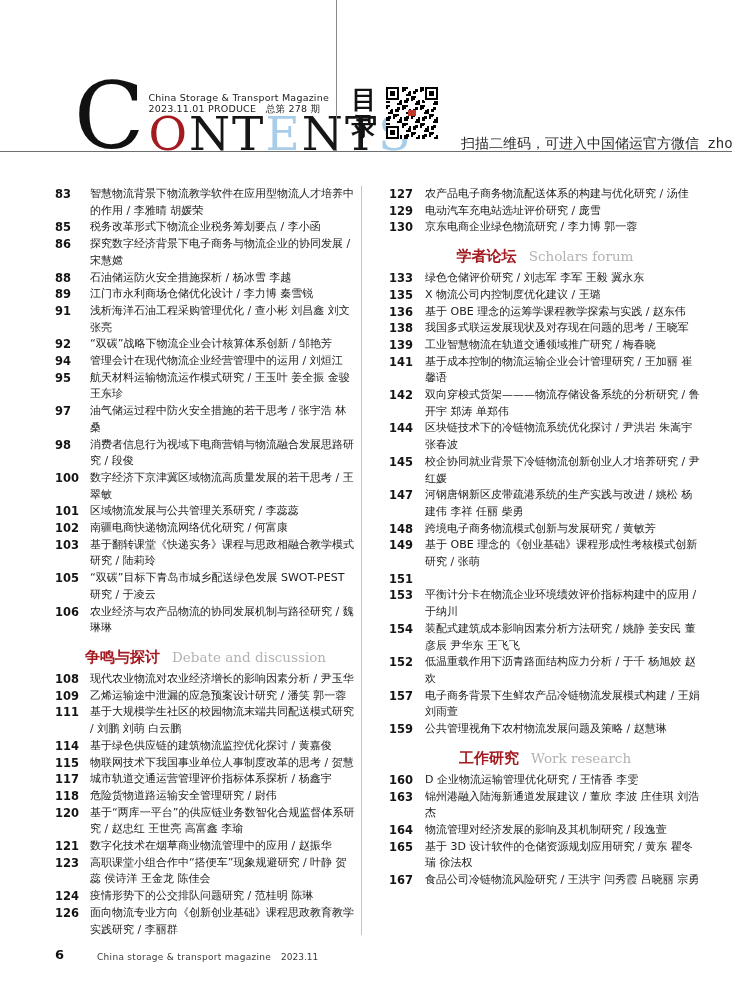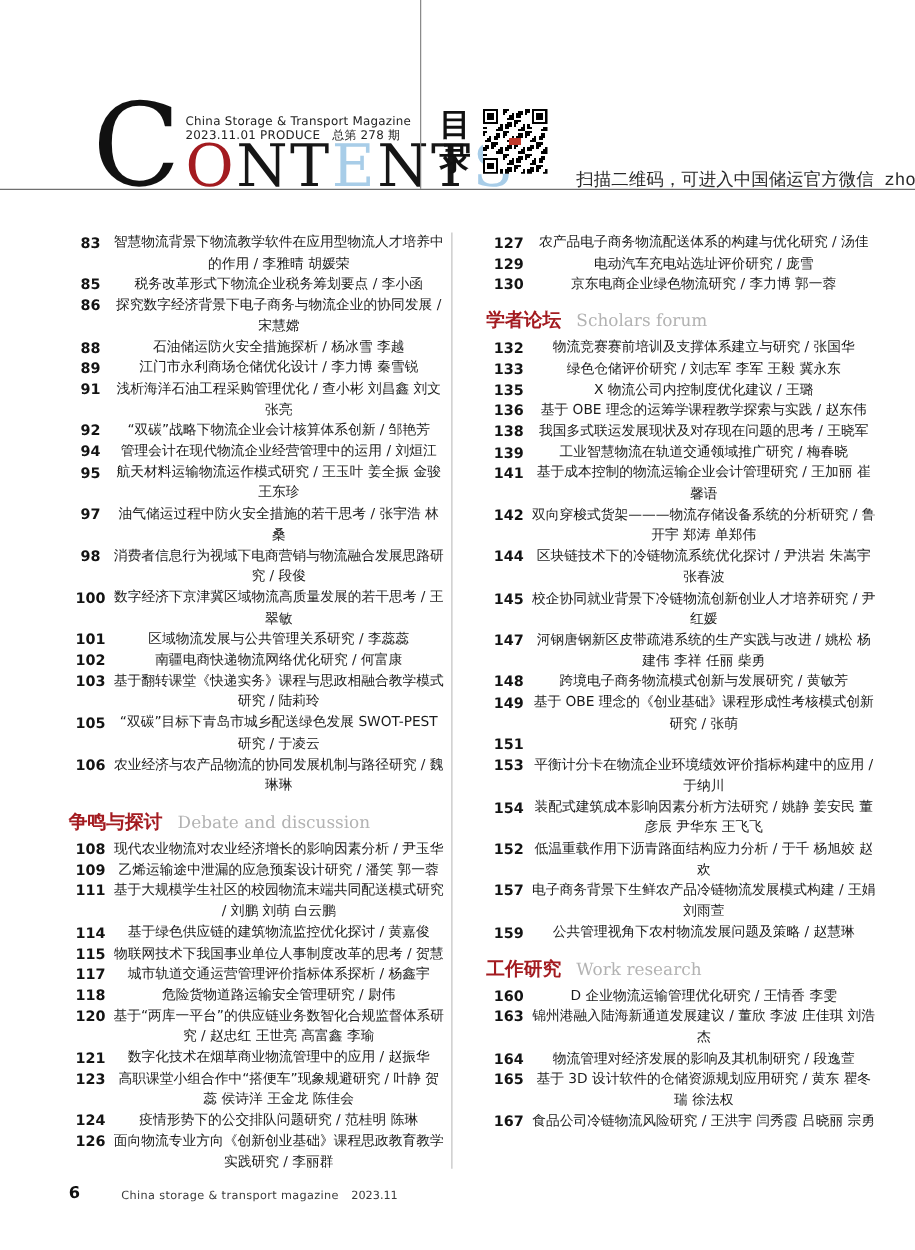--- a/index.html
+++ b/index.html
@@ -21,26 +21,26 @@
              font-weight:700;font-size:25px;line-height:27px;color:#111;}
   .qr{position:absolute;left:386px;top:87px;width:52px;height:52px;}
   .qr-caption{position:absolute;left:461px;top:135px;font-size:14px;color:#2a2a2a;white-space:nowrap;font-family:Liberation Mono, monospace;}
 
   
   .col-divider{position:absolute;left:361px;top:186px;width:1px;height:749px;background:#c4c4c4;}
   .col{position:absolute;top:186px;}
   .col-left{left:55px;width:301px;}
   .col-right{left:389px;width:312px;}
 
-  .entry{display:grid;grid-template-columns:35px 1fr;text-align:center;}
+  .entry{display:grid;grid-template-columns:35px 1fr;}
   .col-right .entry{grid-template-columns:36px 1fr;}
   .entry .num{font-weight:700;font-size:11.5px;line-height:16.7px;color:#141414;}
   .entry .txt{font-size:11px;line-height:16.7px;color:#1c1c1c;}
 
-  .section{margin:10px 0 4px 0;white-space:nowrap;}
+  .section{margin:10px 0 4px 0;white-space:nowrap;text-align:center;}
   .section .cn{font-size:15px;font-weight:700;color:#a31b20;}
   .section .en{font-family:"DejaVu Serif","Liberation Serif",serif;font-size:13.5px;color:#b2b2b2;margin-left:7px;}
 
   
   .footer{position:absolute;left:0;top:944px;width:732px;height:30px;}
   .footer .pageno{position:absolute;left:55px;top:3px;font-size:13px;font-weight:600;color:#111;}
   .footer .mag{position:absolute;left:97px;top:8px;font-size:9px;color:#3a3a3a;letter-spacing:.3px;}
   .footer .date{position:absolute;left:253px;top:8px;font-size:9px;color:#3a3a3a;margin-left:28px;}
 </style>
 </head>
@@ -490,24 +490,20 @@
     <div class="entry">
       <span class="num">130</span>
       <span class="txt">京东电商企业绿色物流研究 / 李力博 郭一蓉</span>
     </div>
 
     <div class="section">
       <span class="cn">学者论坛</span>
       <span class="en">Scholars forum</span>
     </div>
 
-    <div class="entry">
-      <span class="num">132</span>
-      <span class="txt">物流竞赛赛前培训及支撑体系建立与研究 / 张国华</span>
-    </div>
 
     <div class="entry">
       <span class="num">133</span>
       <span class="txt">绿色仓储评价研究 / 刘志军 李军 王毅 冀永东</span>
     </div>
 
     <div class="entry">
       <span class="num">135</span>
       <span class="txt">X 物流公司内控制度优化建议 / 王璐</span>
     </div>

